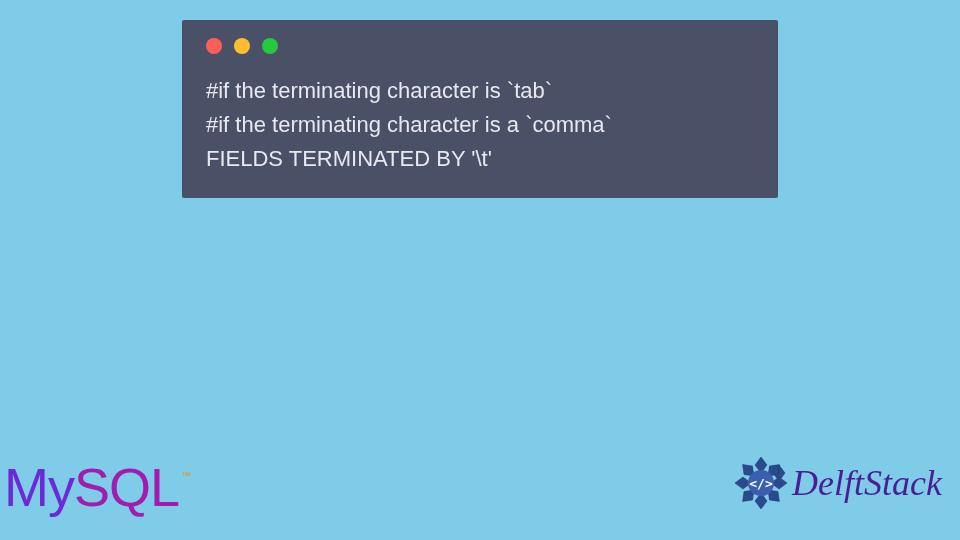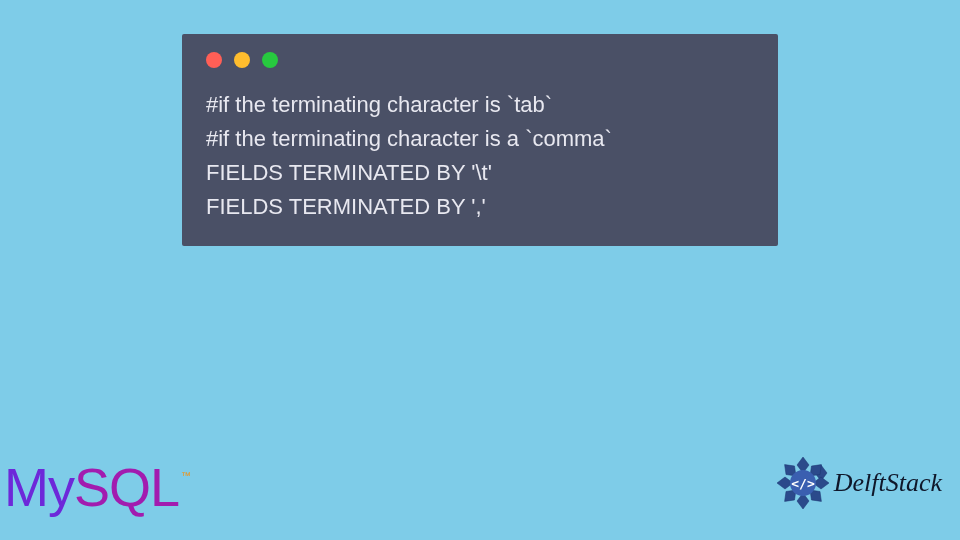--- a/index.html
+++ b/index.html
@@ -7,21 +7,21 @@
     width: 960px;
     height: 540px;
     background: #7ecce8;
     position: relative;
     font-family: Arial, Helvetica, sans-serif;
     overflow: hidden;
   }
   .code-window {
     position: absolute;
     left: 182px;
-    top: 34px;
+    top: 20px;
     width: 596px;
     background: #4a5066;
     border-radius: 2px;
     padding: 18px 24px 22px 24px;
   }
   .dots {
     display: flex;
     gap: 12px;
     margin-bottom: 20px;
   }
@@ -73,40 +73,39 @@
     display: flex;
     align-items: center;
     gap: 2px;
   }
   .delft-icon {
     width: 58px;
     height: 58px;
     position: relative;
   }
   .delft-text {
-    color: #0f172a;
-    font-size: 26px;
+    color: #4c1d95;
+    font-size: 36px;
     font-style: italic;
     font-weight: 500;
     font-family: Georgia, 'Times New Roman', serif;
   }
 </style>
 </head>
 <body>
 
 <div class="code-window">
   <div class="dots">
     <div class="dot red"></div>
     <div class="dot yellow"></div>
     <div class="dot green"></div>
   </div>
   <div class="code-line">#if the terminating character is `tab`</div>
   <div class="code-line">#if the terminating character is a `comma`</div>
   <div class="code-line">FIELDS TERMINATED BY '\t'</div>
-  <div class="code-line">FIELDS TERMINATED BY ','</div>
 </div>
 
 <div class="mysql-logo">
   <span class="my">My</span><span class="sql">SQL</span><span class="tm">™</span>
 </div>
 
 <div class="delft">
   <div class="delft-icon">
     <svg viewBox="0 0 58 58" width="58" height="58">
       <g transform="translate(29,29)">

